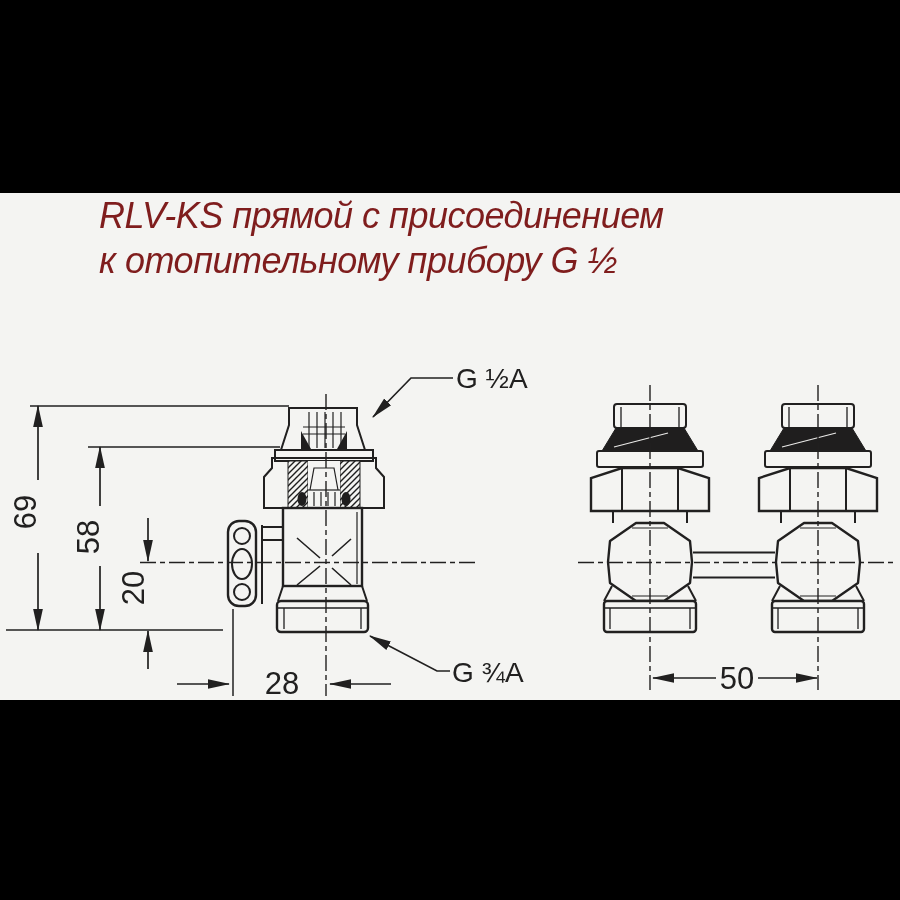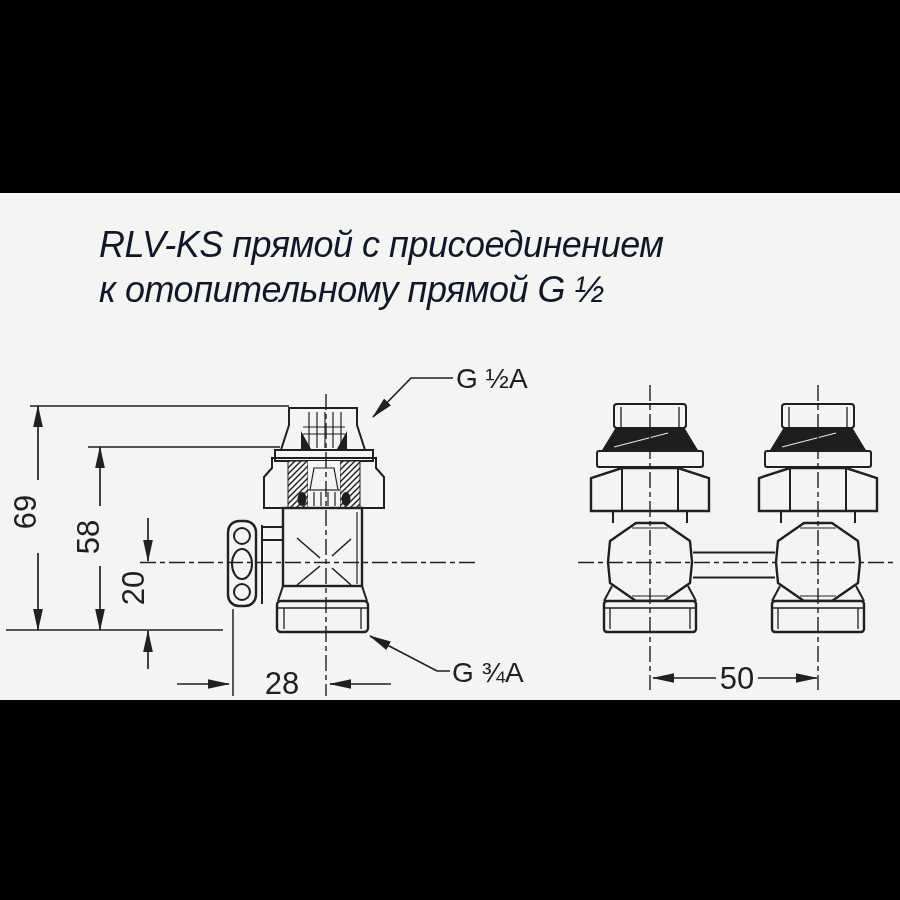--- a/index.html
+++ b/index.html
@@ -2,21 +2,21 @@
 <html><head>
 <meta charset="utf-8">
 <style>
   html,body{margin:0;padding:0;background:#000;}
   body{width:900px;height:900px;position:relative;overflow:hidden;
        font-family:"Liberation Sans",sans-serif;}
   .letterbox{position:absolute;left:0;width:900px;background:#000;}
   .letterbox.top{top:0;height:193px;}
   .letterbox.bottom{top:700px;height:200px;}
   .content{position:absolute;left:0;top:193px;width:900px;height:507px;background:#f4f4f2;}
-  .title{position:absolute;left:99px;top:29px;color:#0f172a;font-style:italic;
+  .title{position:absolute;left:99px;top:0;color:#7f1d1d;font-style:italic;
          font-size:36px;line-height:45px;font-weight:500;letter-spacing:-0.5px;white-space:nowrap;}
   svg{position:absolute;left:0;top:0;}
   svg text{font-family:"Liberation Sans",sans-serif;fill:#212020;}
   .dimtxt{font-size:31px;}
   .lbltxt{font-size:28px;}
   .ln{stroke:#212020;fill:none;}
   .thin{stroke-width:1.3;}
   .dim{stroke-width:1.7;}
   .ext{stroke-width:1.5;}
   .cl{stroke-width:1.4;stroke-dasharray:16 4 5 4;}
@@ -141,18 +141,18 @@
       <path d="M578,562.5 H893" class="ln cl"></path>
 
       <path d="M716,678 L653,678" class="ln dim" marker-end="url(#arr)"></path>
       <path d="M758,678 L817,678" class="ln dim" marker-end="url(#arr)"></path>
       <text class="dimtxt" text-anchor="middle" x="737" y="689">50</text>
     </g>
   </svg>
 
   <div class="title">
     <div>RLV-KS прямой с присоединением</div>
-    <div>к отопительному прямой G ½</div>
+    <div>к отопительному прибору G ½</div>
   </div>
 
 </div>
 
 <div class="letterbox bottom"></div>
 
 </body></html>

